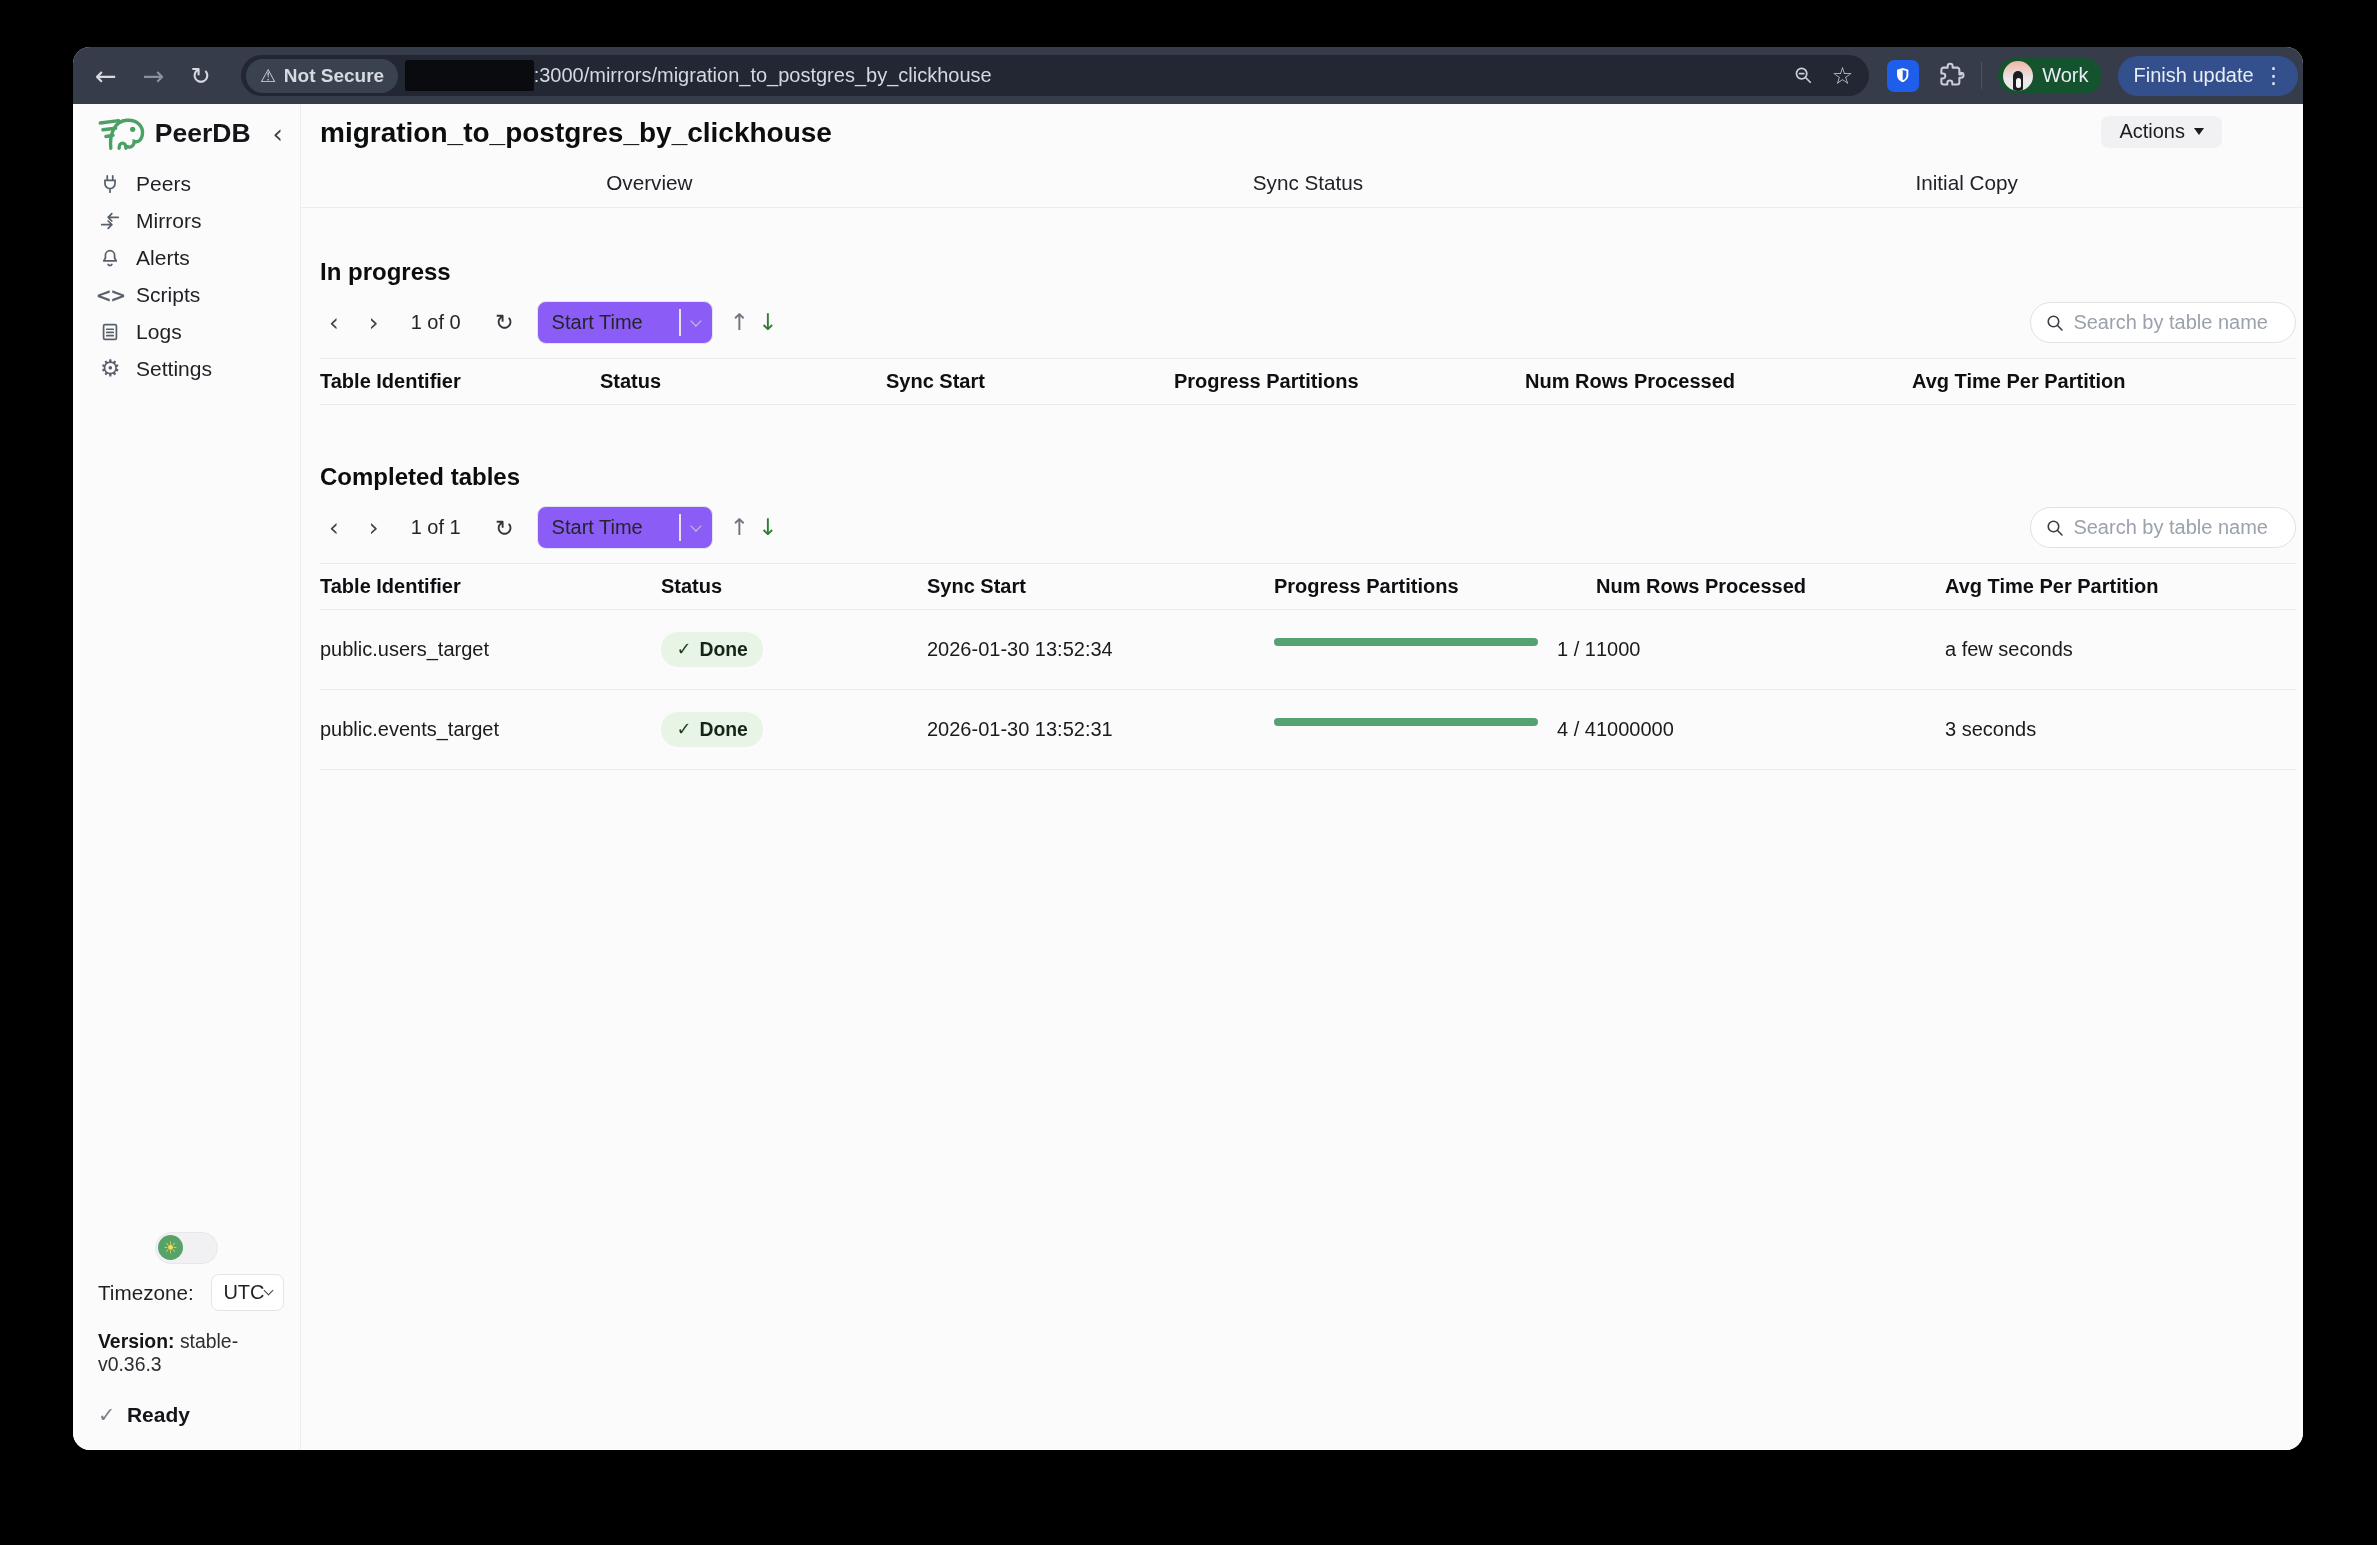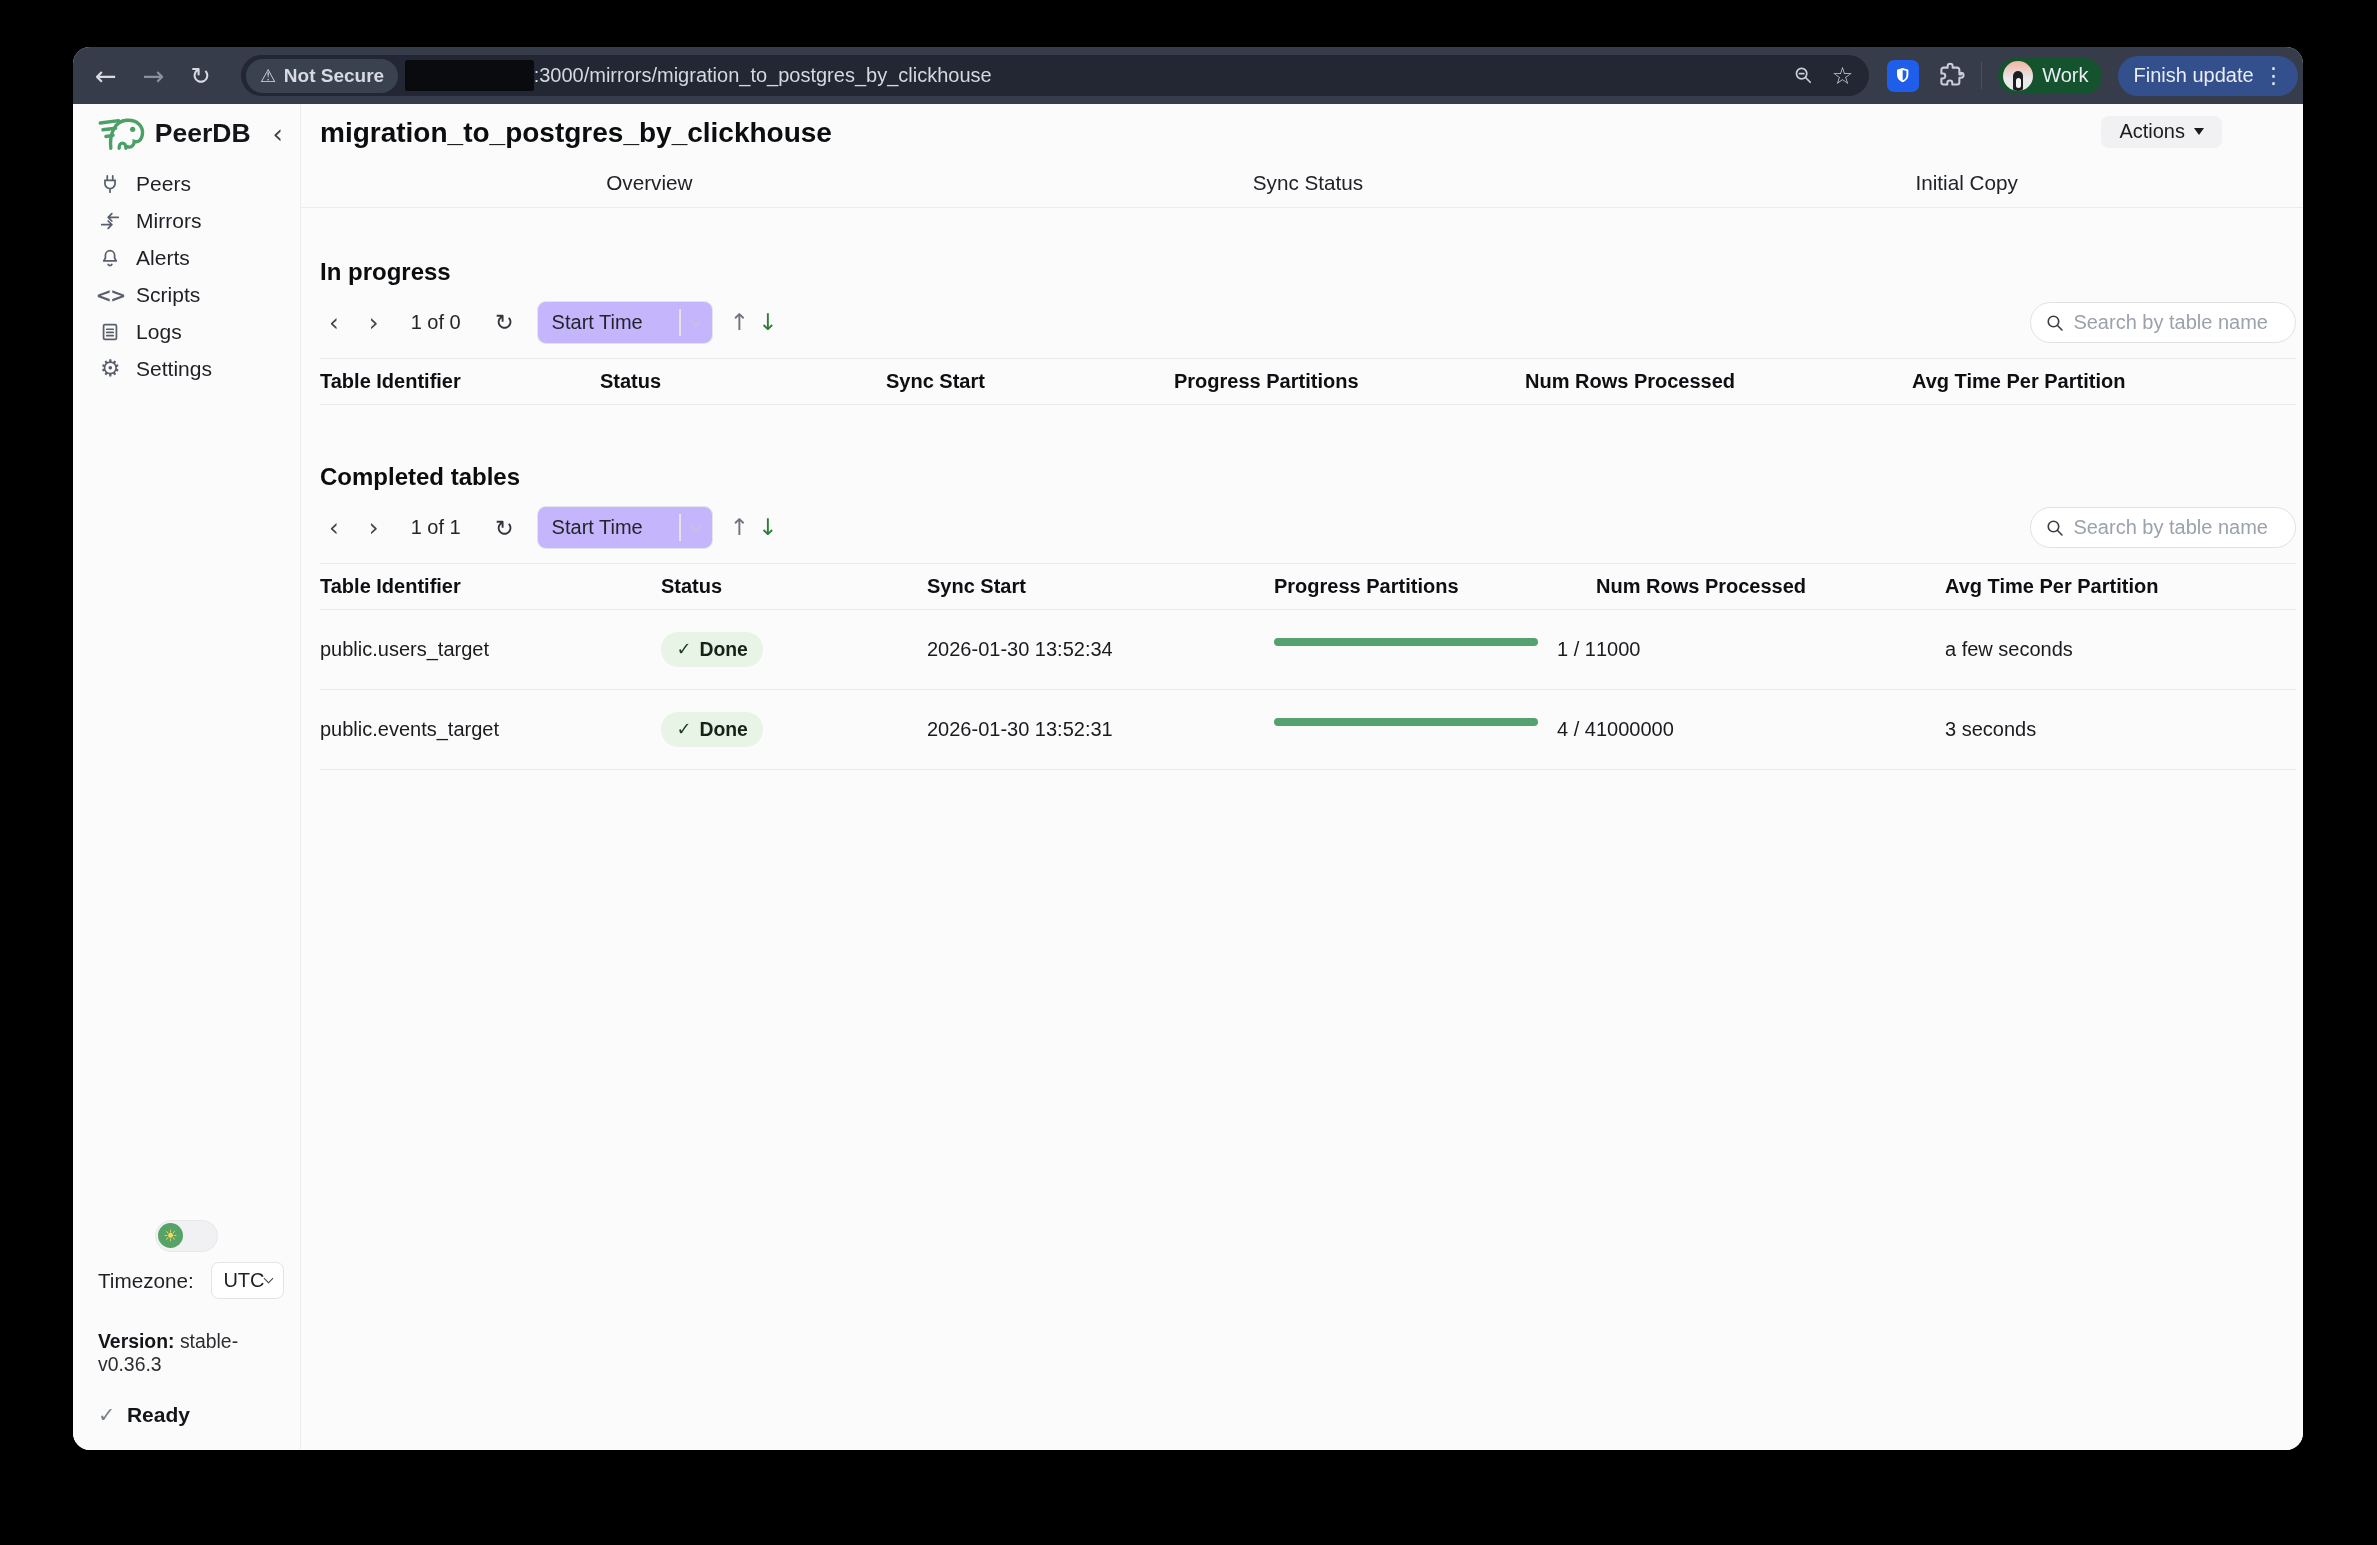--- a/index.html
+++ b/index.html
@@ -82,21 +82,21 @@
   .knob { position:absolute; left:1.9px; top:1.9px; width:25px; height:25px; border-radius:50%; background:#57a267;
     display:flex; align-items:center; justify-content:center; }
   .sun { font-size:16px; color:#ffd84f; line-height:1; }
   .tzrow { margin-top:9.7px; display:flex; align-items:center; gap:17px; }
   .tzlabel { font-size:20.7px; color:#1e2025; }
   .tzselect { width:103px; height:37px; border:1.3px solid #e3e4e8; border-radius:7.8px; background:#fff;
     display:flex; align-items:center; padding:0 11.6px; }
   .tzval { font-size:20px; color:#1e2025; flex:1; }
   .smallchev { width:7px; height:7px; border-right:1.9px solid #3c4148; border-bottom:1.9px solid #3c4148;
     transform:rotate(45deg); margin-top:-3.2px; }
-  .version { margin-top:31px; font-size:19.4px; color:#2b2d31; }
+  .version { margin-top:19px; font-size:19.4px; color:#2b2d31; }
   .version b { color:#141519; }
   .ready { margin-top:27px; display:flex; align-items:center; gap:11.6px; }
   .readycheck { font-size:20.7px; color:#7b818b; line-height:1; }
   .readylabel { font-size:21px; font-weight:700; color:#141519; }
 
   
   .main { flex:1; min-width:0; padding:0 7px 0 19px; position:relative; }
   h1.pagetitle { margin-top:13px; font-size:28px; font-weight:700; color:#0c0d0f; line-height:1.15; }
   .actions { position:absolute; top:11.6px; right:81px; height:32px; padding:0 18px; background:#f1f1f3;
     border-radius:7.8px; display:flex; align-items:center; gap:9px; font-size:20px; color:#1a1b1e; }
@@ -107,21 +107,21 @@
   .rule { margin:11.6px -7px 0 -19px; border-top:1.3px solid #ebecef; }
 
   h2.sect { font-size:24px; font-weight:700; color:#0b0c0e; }
   .sect-inprog { margin-top:50px; }
   .sect-completed { margin-top:58px; }
   .controls { margin-top:15.5px; display:flex; align-items:center; height:43px; }
   .pgchev { font-size:24.5px; color:#43474d; line-height:1; }
   .pgchev.prev { margin-left:9px; } .pgchev.next { margin-left:30px; }
   .pgtext { margin-left:32px; font-size:20px; color:#232529; white-space:nowrap; }
   .refresh { margin-left:34px; font-size:22.6px; color:#33373c; line-height:1; }
-  .sortselect { margin-left:23px; width:176px; height:43px; background:#c4b5fd; border:1.3px solid #e4e5e9;
+  .sortselect { margin-left:23px; width:176px; height:43px; background:#8b5cf6; border:1.3px solid #e4e5e9;
     border-radius:9px; display:flex; align-items:center; padding-left:14px; }
   .sortlabel { flex:1; font-size:20px; color:#232529; }
   .sortdiv { width:1.3px; height:27px; background:#e4e5e9; }
   .sortchevbox { width:31px; display:flex; justify-content:center; }
   .sortchevbox .c { width:7.8px; height:7.8px; border-right:1.9px solid #c6cad0; border-bottom:1.9px solid #c6cad0;
     transform:rotate(45deg); margin-top:-3.2px; }
   .arrasc { margin-left:17px; font-size:23px; color:#70757d; line-height:1; }
   .arrdesc { margin-left:9px; font-size:23px; color:#2f7d37; line-height:1; }
   .search { margin-left:auto; width:266px; height:41px; border:1.3px solid #dfe1e5; border-radius:20.7px;
     background:#fff; display:flex; align-items:center; padding:0 14px; gap:9px; }

